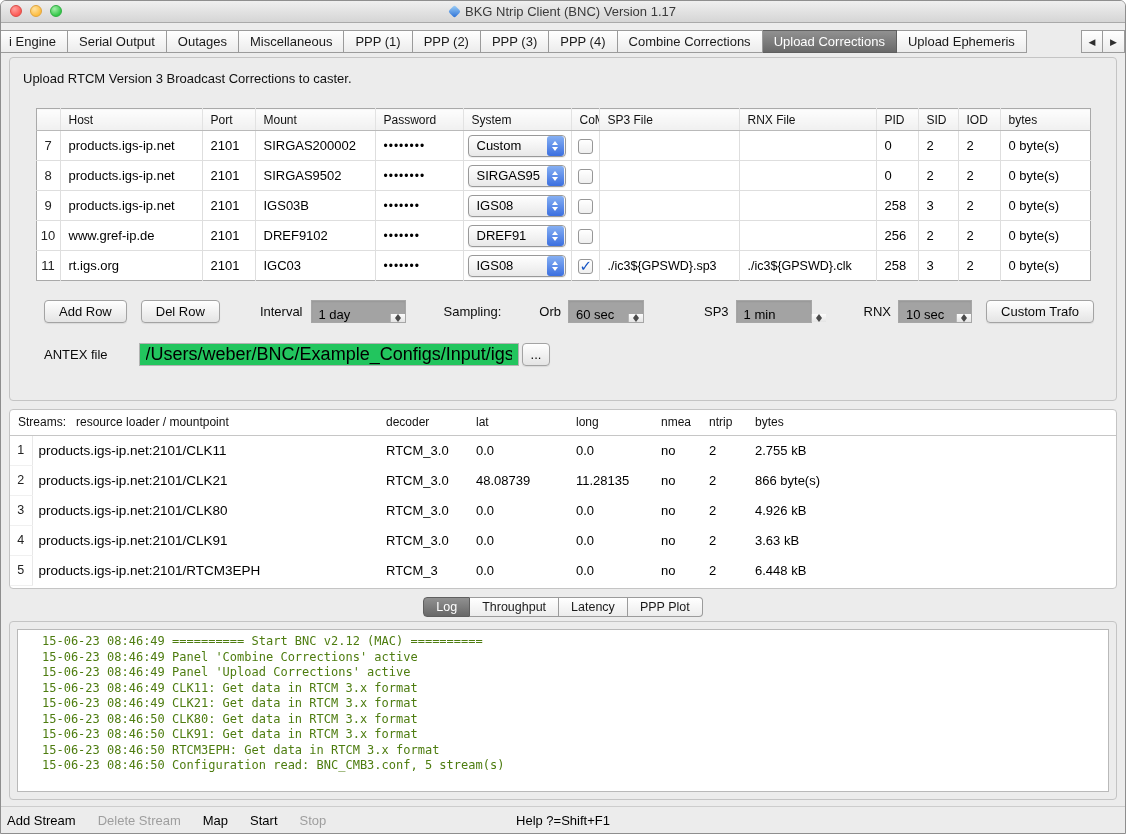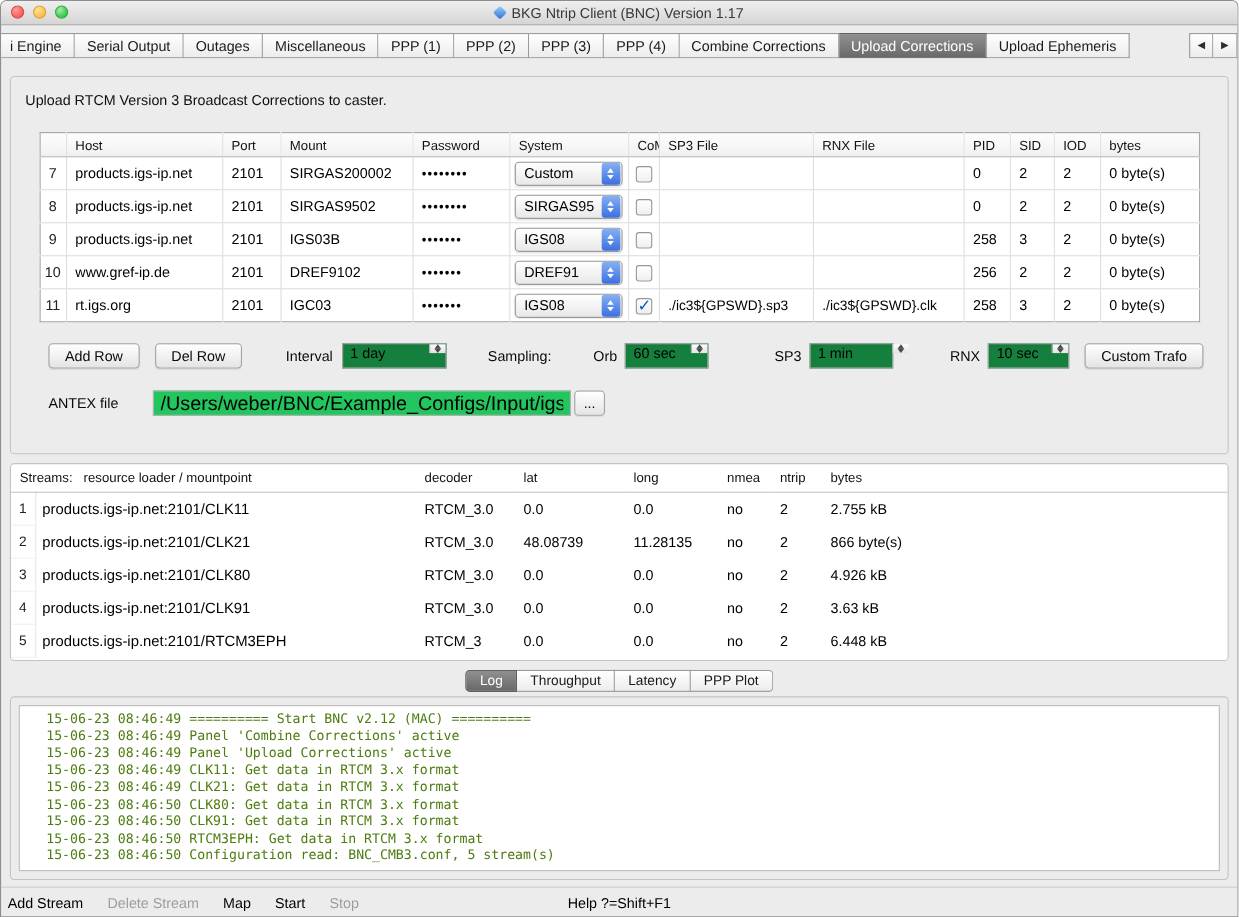--- a/index.html
+++ b/index.html
@@ -28,21 +28,21 @@
   .tab:first-child { padding-left:8px; }
   .tab.selected { background:linear-gradient(#919191,#696969); color:#fff; border-color:#5f5f5f; }
   .tab-scroll { position:absolute; right:0; bottom:0; display:flex; }
   .scrollbtn { width:22px; height:23px; display:flex; align-items:center; justify-content:center;
                font-size:9px; color:#2e2e2e; background:linear-gradient(#ffffff,#ececec);
                border:1px solid #9b9b9b; border-left:none; }
   .scrollbtn:first-child { border-left:1px solid #9b9b9b; }
 
   
   .panel { border:1px solid #c4c4c4; border-radius:4px; margin:0 8px; background:#ececec; }
-  .panel.upload { flex:0 0 344px; margin-top:16px; }
+  .panel.upload { flex:0 0 344px; margin-top:4px; }
   .desc { padding:13px 0 0 13px; font-size:13px; color:#101010; }
 
   
   .data-table { border-collapse:collapse; table-layout:fixed; width:1054px; margin:22px auto 0;
                 background:#fff; border:1px solid #a9a9a9; font-size:13px; }
   .data-table th { height:22px; font-weight:normal; font-size:12px; text-align:left; padding:0 0 0 8px;
                    background:linear-gradient(#fdfdfd,#f0f0f0); border-bottom:1px solid #b9b9b9;
                    border-right:1px solid #e2e2e2; color:#111; white-space:nowrap; overflow:hidden; }
   .data-table td { height:30px; border-bottom:1px solid #dedede; border-right:1px solid #dedede;
                    padding:0 0 0 8px; white-space:nowrap; overflow:hidden; color:#000; }
@@ -72,21 +72,21 @@
 
   
   .controls { display:flex; align-items:center; margin-top:18px; height:24px; }
   .btn { height:23px; padding:0 14px; border:1px solid #a3a3a3; border-radius:4px;
          background:linear-gradient(#ffffff,#e4e4e4); font-size:13px; font-family:inherit; color:#0a0a0a;
          display:inline-flex; align-items:center; justify-content:center; box-shadow:0 1px 1px rgba(0,0,0,0.08); }
   .btn.add-row { margin-left:34px; }
   .btn.del-row { margin-left:14px; }
   .lbl { font-size:13px; color:#0a0a0a; }
   .interval-lbl { margin-left:40px; }
-  .spin { display:inline-flex; align-items:flex-start; height:23px; border:1px solid #a6a6a6; background:#15803d;
+  .spin { display:inline-flex; align-items:flex-end; height:23px; border:1px solid #a6a6a6; background:#a3a3a3;
           box-shadow:inset 0 1px 2px rgba(0,0,0,0.07); }
   .spin-text { display:flex; align-items:center; padding:0 7px; font-size:13px; flex:1; white-space:nowrap; }
   .spin-btns { width:15px; flex:0 0 15px; border-left:1px solid #b5b5b5; display:flex; flex-direction:column;
                justify-content:space-evenly; align-items:center; background:linear-gradient(#fcfcfc,#e4e4e4); }
   .sb-up   { width:0; height:0; border-left:3px solid transparent; border-right:3px solid transparent; border-bottom:4px solid #4a4a4a; }
   .sb-down { width:0; height:0; border-left:3px solid transparent; border-right:3px solid transparent; border-top:4px solid #4a4a4a; }
   .spin.interval { width:95px; margin-left:8px; }
   .sampling-lbl { margin-left:38px; }
   .orb-lbl { margin-left:38px; }
   .spin.orb { width:76px; margin-left:7px; }

